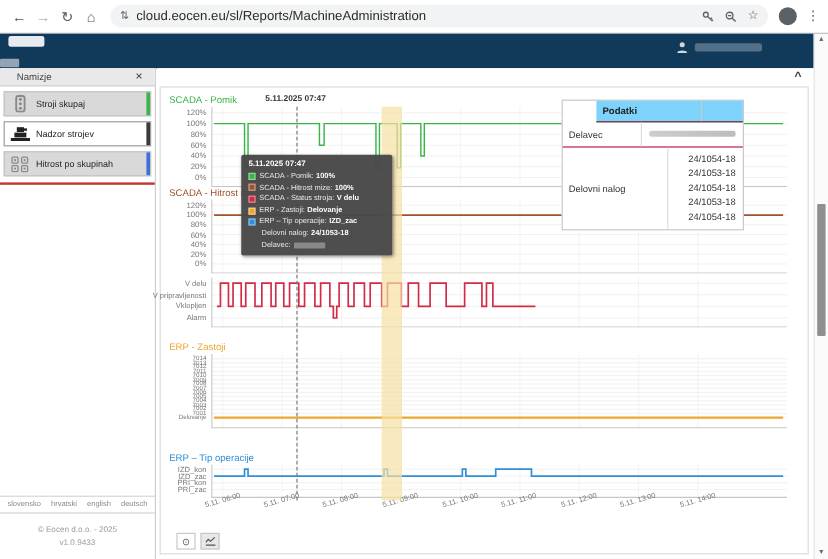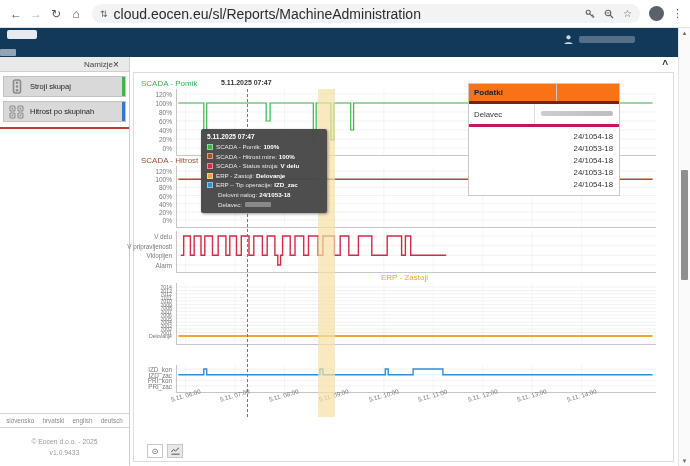--- a/index.html
+++ b/index.html
@@ -6,36 +6,36 @@
   *{box-sizing:border-box;}
   body{font-family:"Liberation Sans","DejaVu Sans",sans-serif;}
   #stage{position:relative;width:690px;height:466px;overflow:hidden;background:#fff;}
 
   
   .browser{position:absolute;left:0;top:0;width:690px;height:28px;background:#fff;border-bottom:1px solid #e2e2e2;display:flex;align-items:center;}
   .nav-ico{font-size:12px;color:#555;width:20px;text-align:center;cursor:pointer;}
   .nav-ico.disabled{color:#b5b5b5;}
   .omnibox{position:relative;margin-left:6px;width:548px;height:19px;background:#f1f3f4;border-radius:10px;display:flex;align-items:center;padding:0 8px;}
   .omni-ico{font-size:9px;color:#5f6368;margin-right:6px;}
-  .omni-url{font-size:14px;color:#2b2b2b;flex:1;white-space:nowrap;overflow:hidden;}
+  .omni-url{font-size:11px;color:#2b2b2b;flex:1;white-space:nowrap;overflow:hidden;}
   .omni-right{display:flex;align-items:center;gap:9px;margin-left:6px;}
   .avatar{width:15px;height:15px;border-radius:50%;background:#5a6268;margin-left:9px;}
   .dots{font-size:11px;color:#555;margin-left:8px;}
 
   
   .appbar{position:absolute;left:0;top:28px;width:690px;height:29px;background:#11395a;}
   .logo-blob{position:absolute;left:7px;top:2px;width:30px;height:9px;background:rgba(255,255,255,.9);border-radius:2px;}
   .logo-blob2{position:absolute;left:0px;top:21px;width:16px;height:7px;background:rgba(255,255,255,.55);border-radius:1px;}
   .userbox{position:absolute;right:55px;top:6px;display:flex;align-items:center;gap:5px;}
   .user-redact{width:56px;height:7px;background:rgba(255,255,255,.28);border-radius:2px;}
 
   
   .sidebar{position:absolute;left:0;top:57px;width:130px;height:409px;background:#fff;border-right:1px solid #cfcfcf;}
   .side-head{height:15px;background:#e9e9e9;border-bottom:1px solid #cfcfcf;display:flex;align-items:center;font-size:8px;color:#444;}
-  .side-head .t{flex:1;text-align:right;padding-left:14px;}
+  .side-head .t{flex:1;text-align:left;padding-left:14px;}
   .side-close{width:16px;font-size:10px;color:#333;cursor:pointer;}
   .group-row{display:flex;align-items:center;padding:6px 8px 4px 8px;font-size:7.5px;color:#333;border-bottom:1px solid #ececec;cursor:pointer;}
   .group-row .caret{margin-left:auto;color:#999;font-size:7px;}
   .side-btn{position:relative;margin:4px 3px 0 3px;height:21px;background:#d9d9d9;border:1px solid #c2c2c2;display:flex;align-items:center;gap:4px;padding:0 4px;font-size:7.5px;color:#222;cursor:pointer;}
   .side-btn .accent{position:absolute;right:0;top:0;width:3px;height:100%;}
   .side-btn.sel{background:#fff;border-color:#9d9d9d;}
   .side-btn .ic{width:18px;height:15px;flex:0 0 18px;}
   .red-line{margin-top:5px;height:2px;background:#c2392e;}
   .side-foot{position:absolute;left:0;bottom:8px;width:100%;}
   .langs{display:flex;justify-content:space-around;border-top:1px solid #d4d4d4;border-bottom:1px solid #d4d4d4;padding:3px 2px;font-size:6.3px;color:#8a8a8a;}
@@ -63,24 +63,24 @@
 
   .tooltip{position:absolute;left:63px;top:48px;width:126px;background:rgba(72,72,72,.97);border-radius:2px;padding:4px 6px;z-index:9;box-shadow:1px 1px 3px rgba(0,0,0,.4);}
   .tt-title{font-size:6.6px;font-weight:bold;color:#fff;margin-bottom:2px;}
   .tt-row{display:flex;align-items:center;font-size:6.2px;color:#e8e8e8;line-height:9.6px;white-space:nowrap;}
   .tt-sq{width:6px;height:6px;margin-right:3px;border:1px solid rgba(255,255,255,.45);flex:0 0 6px;}
   .tt-row b{color:#fff;margin-left:2px;}
   .tt-row.noicon{padding-left:11px;}
   .tt-redact{display:inline-block;width:26px;height:5px;background:#9d9d9d;border-radius:1px;margin-left:3px;opacity:.75;}
 
   .dpanel{position:absolute;left:334px;top:10px;width:152px;border:1px solid #c9c9c9;z-index:2;background:#fff;}
-  .dp-head{display:flex;background:#f97316;border-bottom:3px solid #7f1d1d;}
+  .dp-head{display:flex;background:#7dd3fc;border-bottom:1px solid #7f1d1d;margin-left:28px;}
   .dp-head .c1{width:88px;padding:4px 5px;font-size:8px;font-weight:bold;color:#222;border-right:1px solid #c9c9c9;}
   .dp-head .c2{flex:1;}
-  .dp-row{display:flex;border-bottom:3px solid #be185d;}
+  .dp-row{display:flex;border-bottom:1px solid #be185d;}
   .dp-row:last-child{border-bottom:none;}
   .dp-row .c1{width:88px;padding:5px 5px;font-size:7.8px;color:#333;border-right:1px solid #dedede;display:flex;align-items:center;}
   .dp-row .c2{flex:1;padding:4px 6px;text-align:right;font-size:7.8px;color:#333;line-height:12px;}
   .dp-redact{display:inline-block;width:72px;height:5px;background:linear-gradient(90deg,#cdcdcd,#bdbdbd);border-radius:2px;}
 
   .tools{position:absolute;left:13px;top:371px;display:flex;gap:4px;z-index:5;}
   .tool-btn{width:16px;height:14px;border:1px solid #c8c8c8;background:#fff;font-size:8px;color:#555;display:flex;align-items:center;justify-content:center;cursor:pointer;padding:0;}
   .tool-btn.active{background:#e8e8e8;}
 
   
@@ -138,20 +138,30 @@
     <div id="side-items">
         <div class="side-btn">
           <span class="ic"><svg width="18" height="15" viewBox="0 0 18 15">
               <rect x="5.5" y="1" width="7" height="13" rx="2" fill="none" stroke="#8a8a8a" stroke-width="1.6"></rect>
               <circle cx="9" cy="3.8" r="1.3" fill="#8a8a8a"></circle>
               <circle cx="9" cy="7.5" r="1.3" fill="#8a8a8a"></circle>
               <circle cx="9" cy="11.2" r="1.3" fill="#8a8a8a"></circle>
             </svg></span>
           <span>Stroji skupaj</span>
           <span class="accent" style="background: rgb(60, 180, 74);"></span>
+        </div>
+        <div class="side-btn sel">
+          <span class="ic"><svg width="18" height="15" viewBox="0 0 18 15">
+              <rect x="1" y="11" width="16" height="2.5" fill="#222"></rect>
+              <rect x="4" y="6.5" width="10" height="4" fill="#222"></rect>
+              <rect x="6" y="2" width="6" height="4" fill="#222"></rect>
+              <rect x="11.5" y="3" width="3" height="2" fill="#222"></rect>
+            </svg></span>
+          <span>Nadzor strojev</span>
+          <span class="accent" style="background: rgb(58, 58, 58);"></span>
         </div>
         <div class="side-btn">
           <span class="ic"><svg width="18" height="15" viewBox="0 0 18 15">
               <rect x="2" y="2" width="5" height="5" rx="1" fill="none" stroke="#8a8a8a" stroke-width="1.1"></rect>
               <circle cx="4.5" cy="4.5" r="0.9" fill="#8a8a8a"></circle>
               <rect x="10" y="2" width="5" height="5" rx="1" fill="none" stroke="#8a8a8a" stroke-width="1.1"></rect>
               <circle cx="12.5" cy="4.5" r="0.9" fill="#8a8a8a"></circle>
               <rect x="2" y="9" width="5" height="5" rx="1" fill="none" stroke="#8a8a8a" stroke-width="1.1"></rect>
               <circle cx="4.5" cy="11.5" r="0.9" fill="#8a8a8a"></circle>
               <rect x="10" y="9" width="5" height="5" rx="1" fill="none" stroke="#8a8a8a" stroke-width="1.1"></rect>
@@ -273,21 +283,21 @@
                 <line x1="257.28000000000003" y1="0" x2="257.28000000000003" y2="42" stroke="#f1f1f1" stroke-width="0.7"></line>
                 <line x1="306.72" y1="0" x2="306.72" y2="42" stroke="#f1f1f1" stroke-width="0.7"></line>
                 <line x1="356.15999999999997" y1="0" x2="356.15999999999997" y2="42" stroke="#f1f1f1" stroke-width="0.7"></line>
                 <line x1="405.59999999999997" y1="0" x2="405.59999999999997" y2="42" stroke="#f1f1f1" stroke-width="0.7"></line>
                 <line x1="0.5" y1="0" x2="0.5" y2="42" stroke="#c6c6c6" stroke-width="1"></line>
                 <line x1="0" y1="41.5" x2="480" y2="41.5" stroke="#c6c6c6" stroke-width="1"></line>
                 <polyline points="4.8,24.3 7.7,24.3 7.7,5.0 14.4,5.0 14.4,24.3 18.2,24.3 18.2,5.0 25.0,5.0 25.0,24.3 28.8,24.3 28.8,5.0 36.5,5.0 36.5,24.3 42.2,24.3 42.2,5.0 49.9,5.0 49.9,24.3 53.8,24.3 53.8,5.0 60.5,5.0 60.5,24.3 65.3,24.3 65.3,5.0 73.0,5.0 73.0,24.3 77.8,24.3 77.8,5.0 86.4,5.0 86.4,24.3 91.2,24.3 91.2,5.0 98.9,5.0 98.9,24.3 101.8,24.3 101.8,34.0 104.6,34.0 104.6,24.3 106.6,24.3 106.6,5.0 114.2,5.0 114.2,24.3 119.0,24.3 119.0,5.0 127.7,5.0 127.7,24.3 132.5,24.3 132.5,5.0 142.1,5.0 142.1,24.3 146.9,24.3 146.9,5.0 158.4,5.0 158.4,24.3 164.2,24.3 164.2,5.0 172.8,5.0 172.8,24.3 182.4,24.3 182.4,5.0 195.8,5.0 195.8,24.3 211.2,24.3 211.2,5.0 225.6,5.0 225.6,24.3 229.4,24.3 229.4,5.0 234.7,5.0 234.7,24.3 270.2,24.3" fill="none" stroke="#d22b45" stroke-width="1.4" stroke-linejoin="miter"></polyline>
               </svg>
             </div>
           </div>
-          <div class="chart" style="margin-top: 0; text-align: center;">
+          <div class="chart" style="margin-top: 12px;">
             <div class="chart-title" style="color: rgb(237, 167, 49);">ERP - Zastoji</div>
             <div class="plot-row" style="height: 62px;">
               <div class="ylabs" style="height: 62px;">
                 <span style="top: 1px; font-size: 5.2px;">7014</span>
                 <span style="top: 4.5px; font-size: 5.2px;">7013</span>
                 <span style="top: 8px; font-size: 5.2px;">7012</span>
                 <span style="top: 11.5px; font-size: 5.2px;">7011</span>
                 <span style="top: 15px; font-size: 5.2px;">7010</span>
                 <span style="top: 18.5px; font-size: 5.2px;">7009</span>
                 <span style="top: 22px; font-size: 5.2px;">7008</span>
@@ -325,20 +335,21 @@
                 <line x1="306.72" y1="0" x2="306.72" y2="62" stroke="#f1f1f1" stroke-width="0.7"></line>
                 <line x1="356.15999999999997" y1="0" x2="356.15999999999997" y2="62" stroke="#f1f1f1" stroke-width="0.7"></line>
                 <line x1="405.59999999999997" y1="0" x2="405.59999999999997" y2="62" stroke="#f1f1f1" stroke-width="0.7"></line>
                 <line x1="0.5" y1="0" x2="0.5" y2="62" stroke="#c6c6c6" stroke-width="1"></line>
                 <line x1="0" y1="61.5" x2="480" y2="61.5" stroke="#c6c6c6" stroke-width="1"></line>
                 <polyline points="2.4,53.0 476.6,53.0" fill="none" stroke="#eda731" stroke-width="2" stroke-linejoin="miter"></polyline>
               </svg>
             </div>
           </div>
           <div class="chart" style="margin-top: 20px;">
+            <div class="chart-title" style="color: rgb(47, 144, 216);">ERP – Tip operacije</div>
             <div class="plot-row" style="height: 28px;">
               <div class="ylabs" style="height: 28px;">
                 <span style="top: 1px; font-size: 6.3px;">IZD_kon</span>
                 <span style="top: 6.66667px; font-size: 6.3px;">IZD_zac</span>
                 <span style="top: 12.3333px; font-size: 6.3px;">PRI_kon</span>
                 <span style="top: 18px; font-size: 6.3px;">PRI_zac</span>
               </div>
               <svg width="480" height="28" class="plot">
                 <line x1="0" y1="4" x2="480" y2="4" stroke="#ededed" stroke-width="0.7"></line>
                 <line x1="0" y1="9.666666666666668" x2="480" y2="9.666666666666668" stroke="#ededed" stroke-width="0.7"></line>
@@ -418,20 +429,21 @@
         <div class="dp-head">
           <div class="c1">Podatki</div>
           <div class="c2"></div>
         </div>
         <div id="dp-rows">
             <div class="dp-row">
               <div class="c1">Delavec</div>
               <div class="c2"><span class="dp-redact"></span></div>
             </div>
             <div class="dp-row">
+              <div class="c1">Delovni nalog</div>
               <div class="c2">
                 <div>24/1054-18</div>
                 <div>24/1053-18</div>
                 <div>24/1054-18</div>
                 <div>24/1053-18</div>
                 <div>24/1054-18</div>
               </div>
             </div>
           </div>
       </div>

